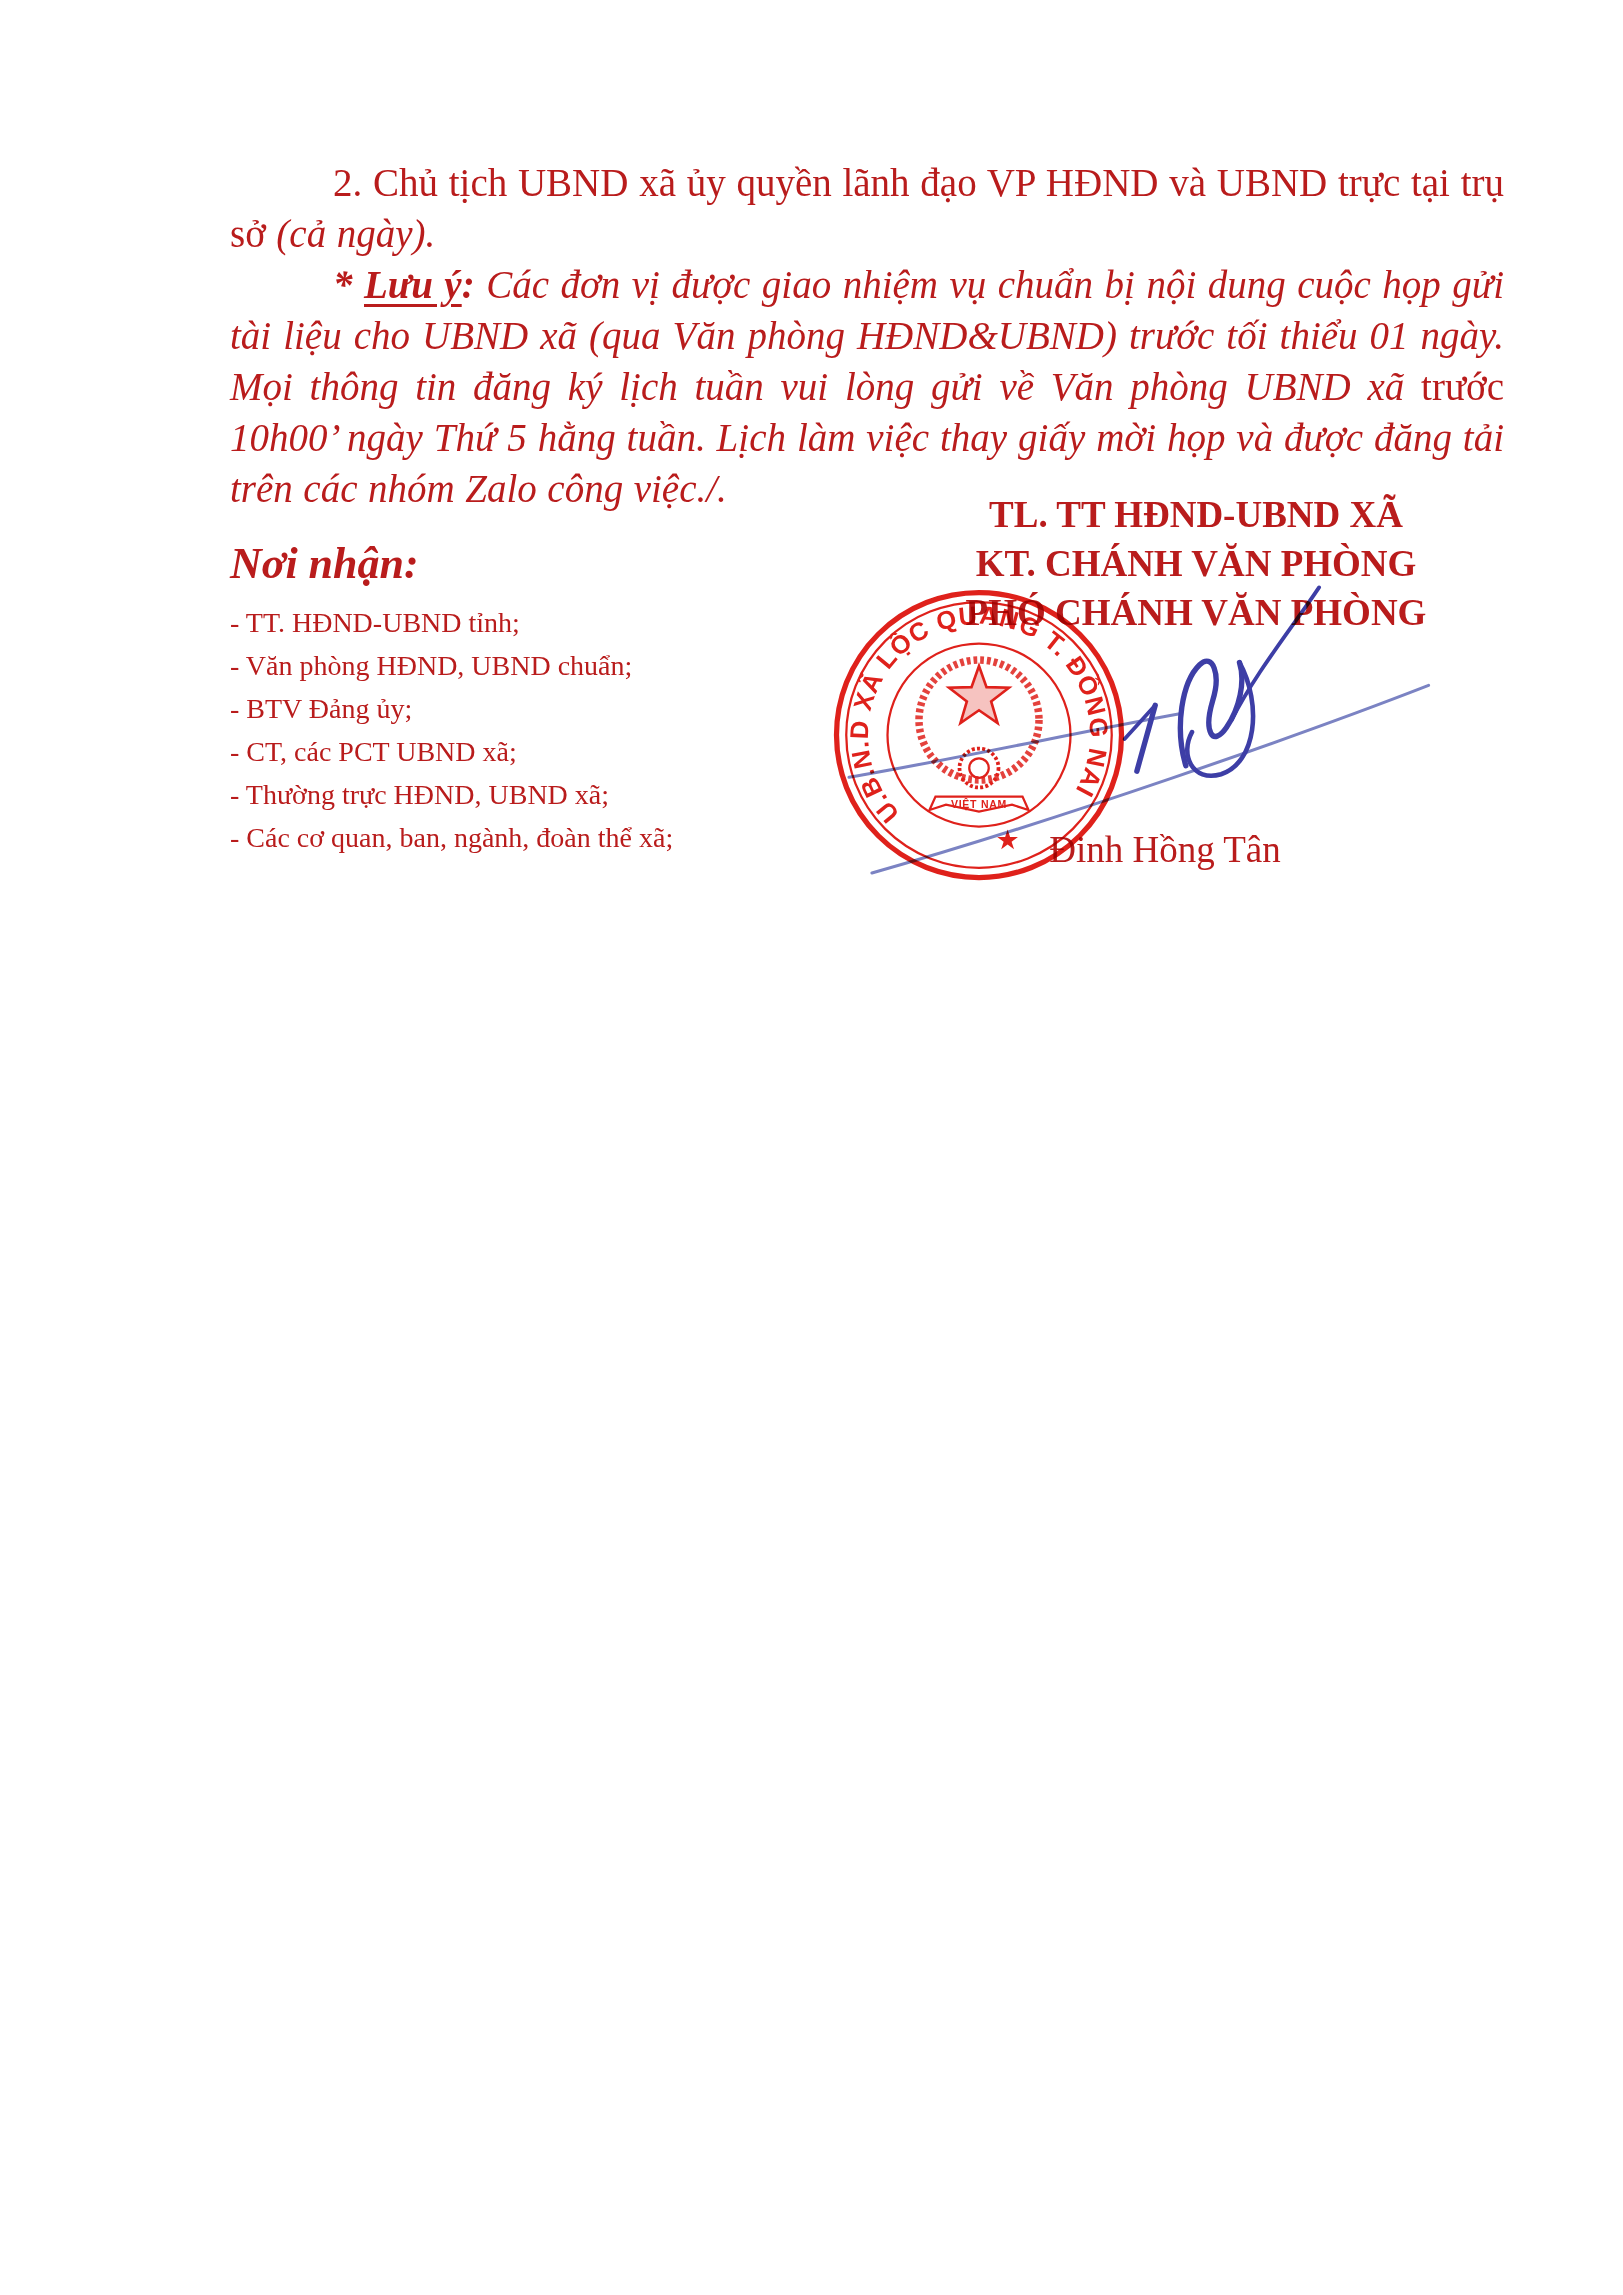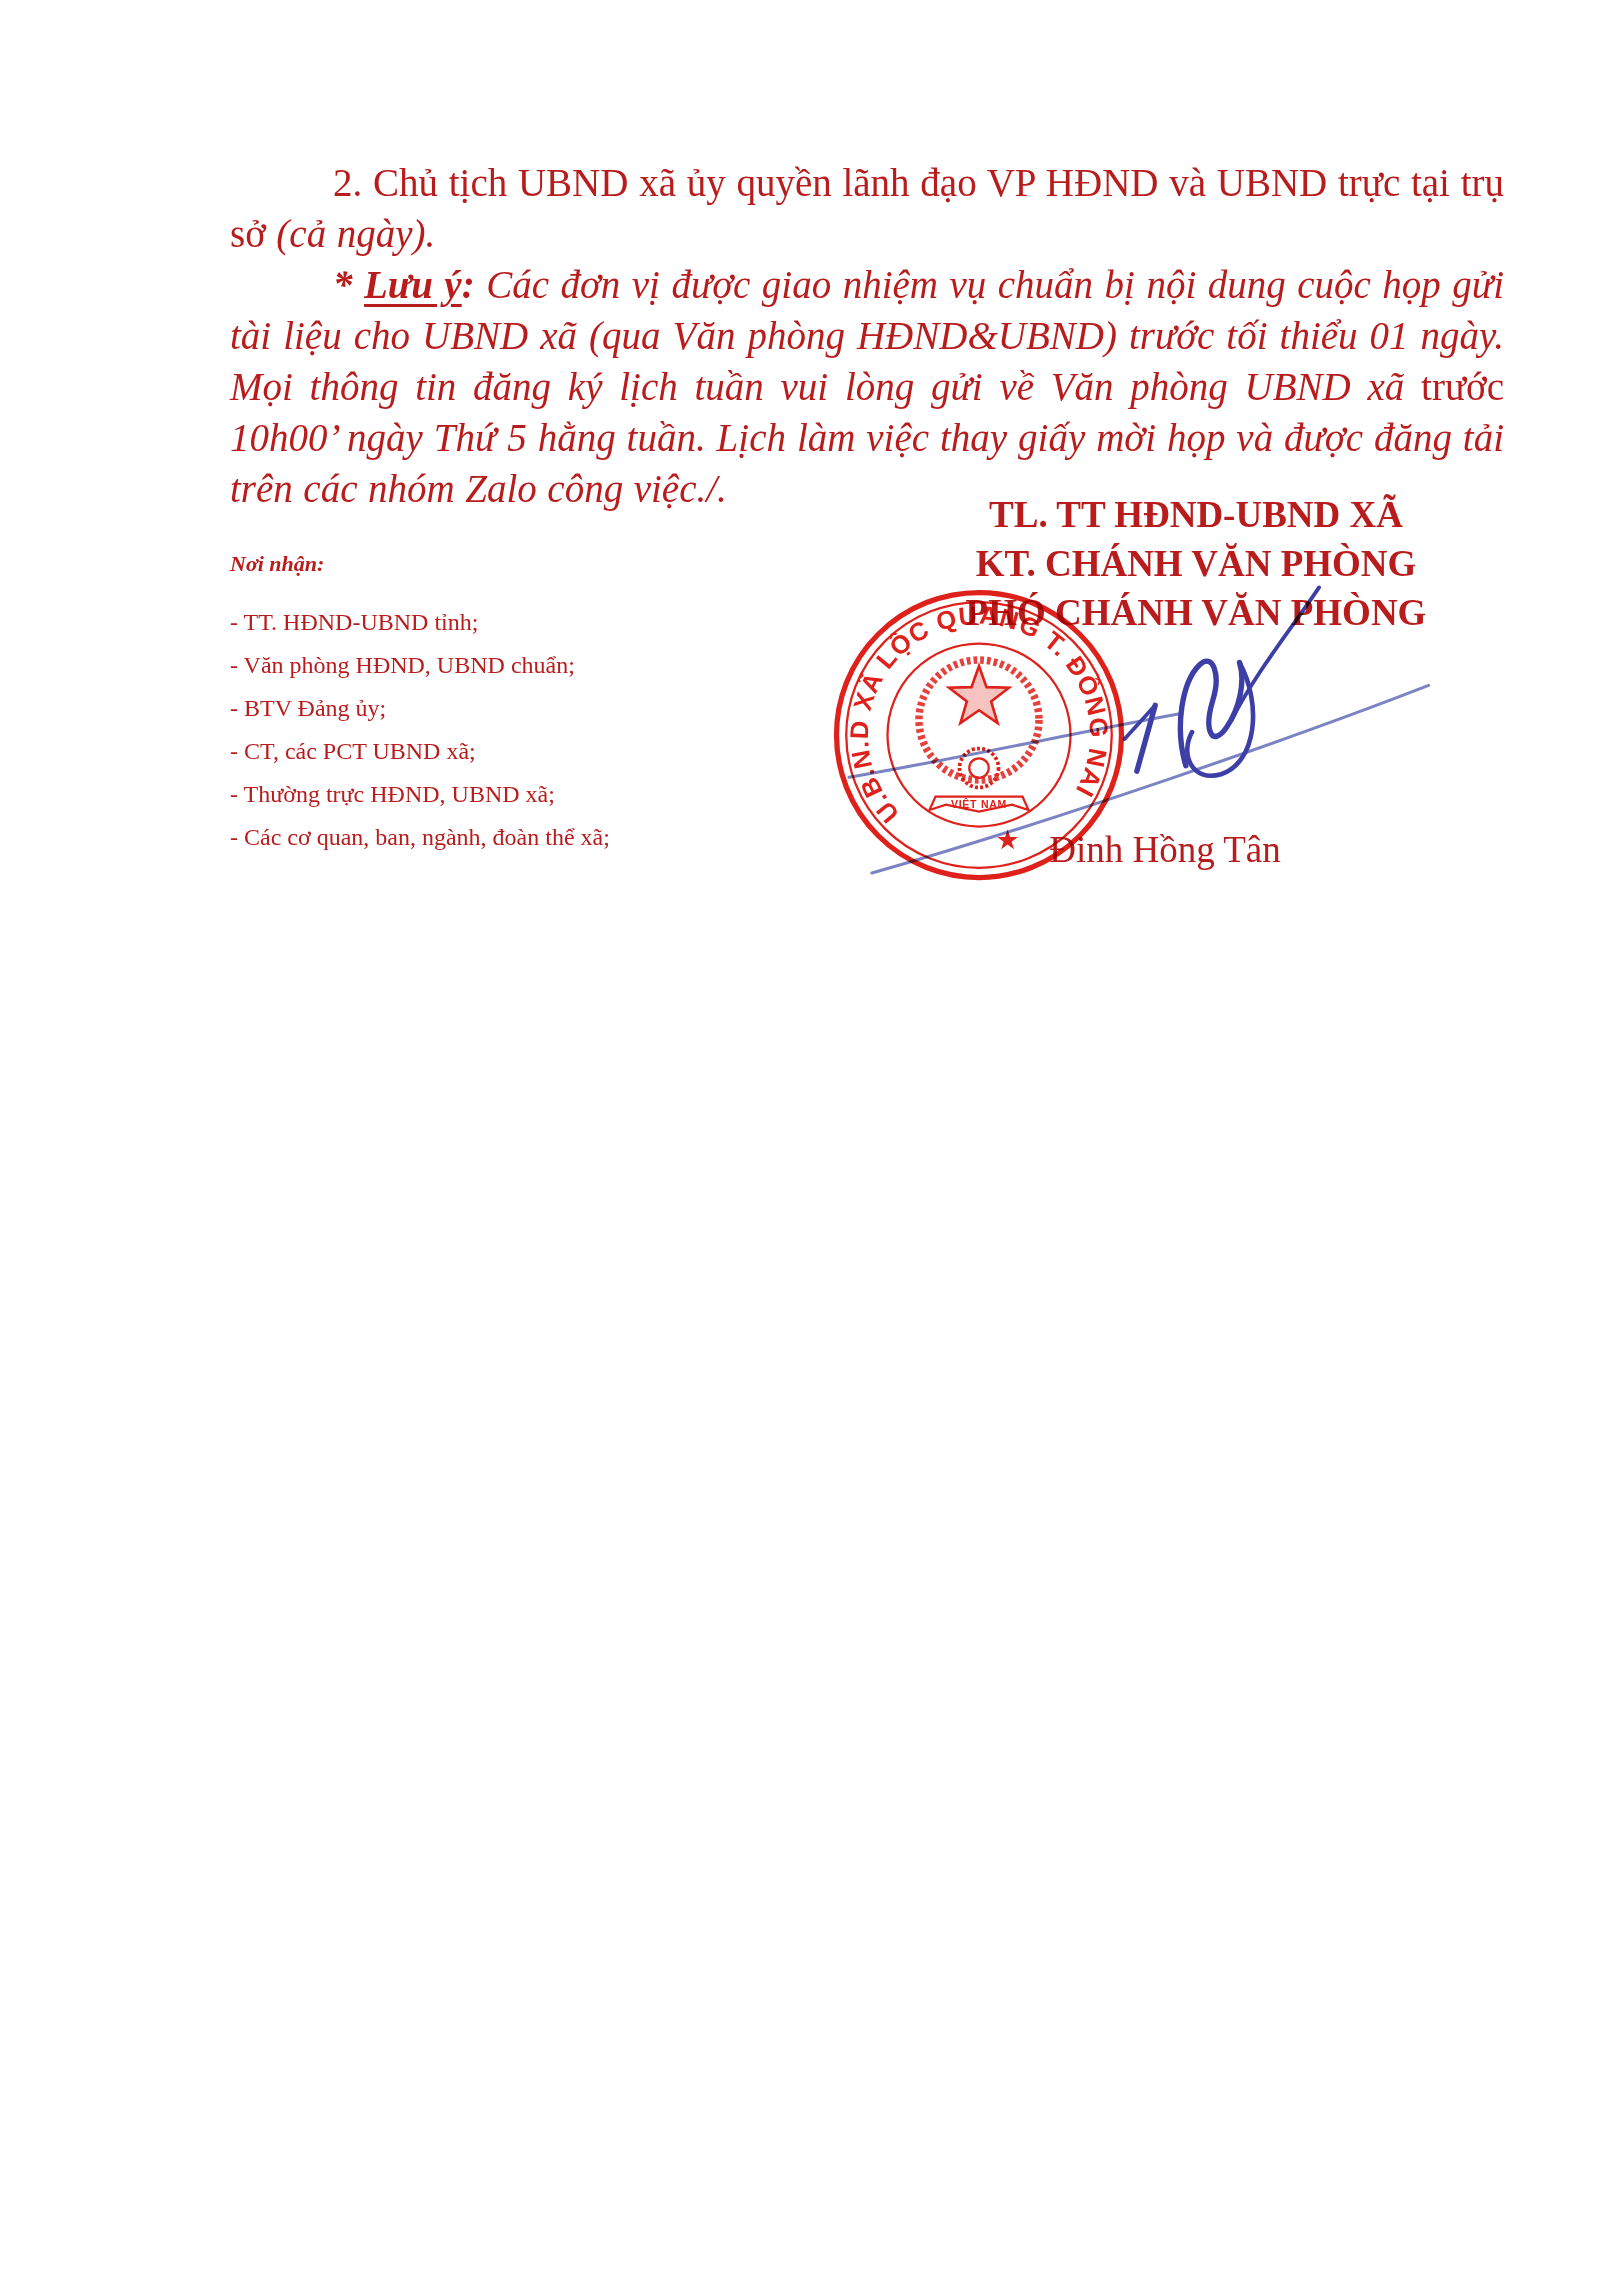--- a/index.html
+++ b/index.html
@@ -38,26 +38,26 @@
     font-weight: bold;
     font-size: 37px;
     line-height: 49px;
     white-space: nowrap;
   }
   
   .recipients { position: absolute; left: 230px; top: 543px; width: 612px; }
   .rec-head {
     font-weight: bold;
     font-style: italic;
-    font-size: 22px;
+    font-size: 44px;
     line-height: 41px;
     margin-bottom: 17px;
   }
   .rec-item {
-    font-size: 24px;
+    font-size: 28px;
     line-height: 43px;
     white-space: nowrap;
   }
   .rec-item.last { margin-top: 17px; }
   
   .signer {
     position: absolute;
     left: 872px;
     top: 828px;
     width: 586px;

